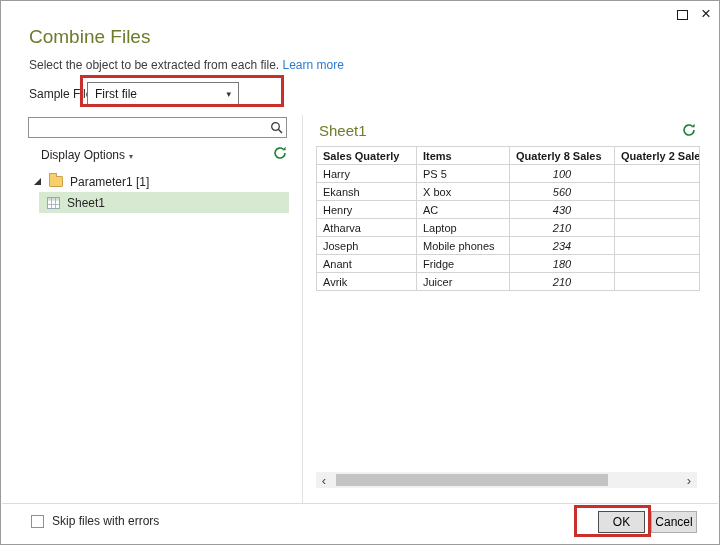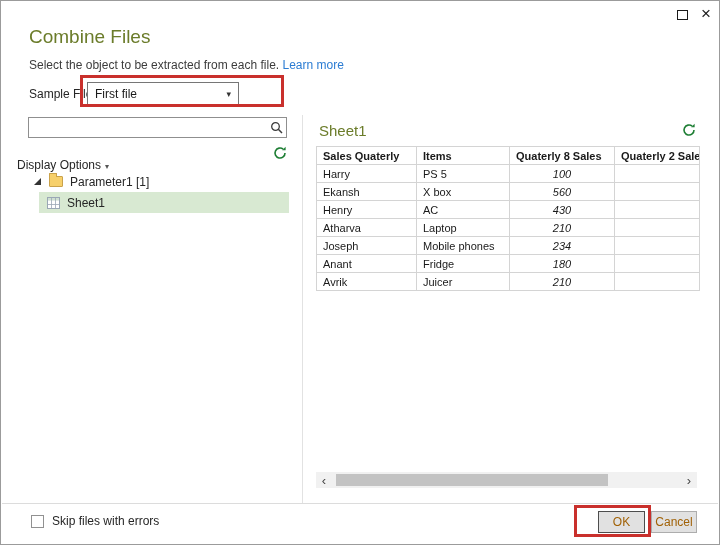--- a/index.html
+++ b/index.html
@@ -37,21 +37,21 @@
   #ann-sample { left: 79px; top: 74px; width: 204px; height: 32px; }
   #ann-ok { left: 573px; top: 504px; width: 77px; height: 32px; }
 
   .search-box {
     position: absolute; left: 27px; top: 116px; width: 259px; height: 21px;
     border: 1px solid #8f8f8f; background: #fff; display: flex; align-items: center;
   }
   .search-input { flex: 1; border: none; outline: none; height: 100%; font-size: 12px; padding: 0 5px; font-family: inherit; }
   .search-icon-wrap { width: 20px; display: flex; align-items: center; justify-content: center; }
 
-  .display-options { position: absolute; left: 16px; top: 147px; font-size: 12px; color: #262626; margin-top: 10px; }
+  .display-options { position: absolute; left: 40px; top: 147px; font-size: 12px; color: #262626; }
   .small-caret { font-size: 8px; color: #555; margin-left: 4px; }
   .refresh-left { position: absolute; left: 272px; top: 145px; }
   .refresh-right { position: absolute; left: 681px; top: 122px; }
 
   .tree { position: absolute; left: 28px; top: 170px; width: 260px; font-size: 12px; }
   .tree-row { height: 21px; display: flex; align-items: center; }
   .tree-row.selected { background: var(--selection); margin-left: 10px; width: 250px; }
   .expand-tri { width: 0; height: 0; border-bottom: 7px solid #333; border-left: 7px solid transparent; margin-left: 5px; }
   .folder { width: 14px; height: 11px; background: #f7d06b; border: 1px solid #caa24a; border-radius: 1px; position: relative; margin-left: 8px; }
   .folder::before {
@@ -83,21 +83,21 @@
   }
   .scroll-arrow { width: 16px; text-align: center; font-size: 13px; color: #444; line-height: 15px; }
   .scroll-thumb { position: absolute; left: 20px; top: 2px; width: 272px; height: 12px; background: #c3c3c3; }
 
   .footer-sep { position: absolute; left: 1px; right: 1px; top: 502px; height: 1px; background: #dcdcdc; }
   .checkbox-row { position: absolute; left: 30px; top: 513px; display: flex; align-items: center; gap: 8px; font-size: 12px; color: #262626; }
   .checkbox { width: 13px; height: 13px; border: 1px solid #919191; background: #fff; }
 
   .btn {
     position: absolute; top: 510px; height: 22px; font-size: 12px; font-family: inherit;
-    background: #e1e1e1; border: 1px solid #adadad; color: #a16207;
+    background: #e1e1e1; border: 1px solid #adadad; color: #000000;
     display: flex; align-items: center; justify-content: center;
   }
   #ok-btn { left: 597px; width: 47px; border-color: #4d4d4d; }
   #cancel-btn { left: 650px; width: 46px; }
 </style>
 </head>
 <body>
 
 <div class="dialog">
 

